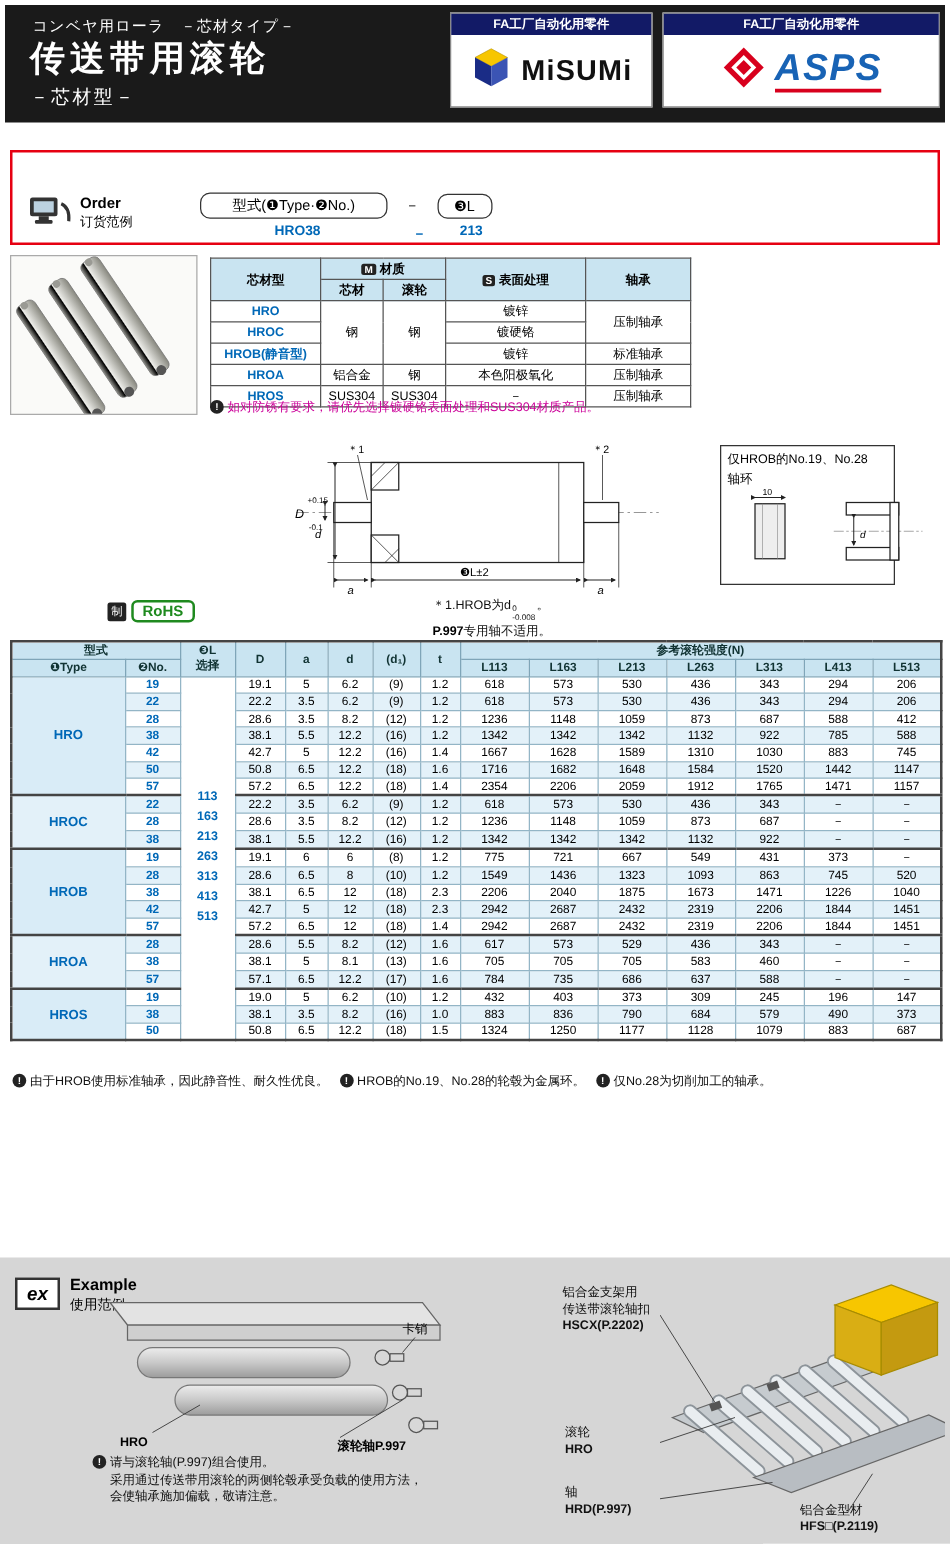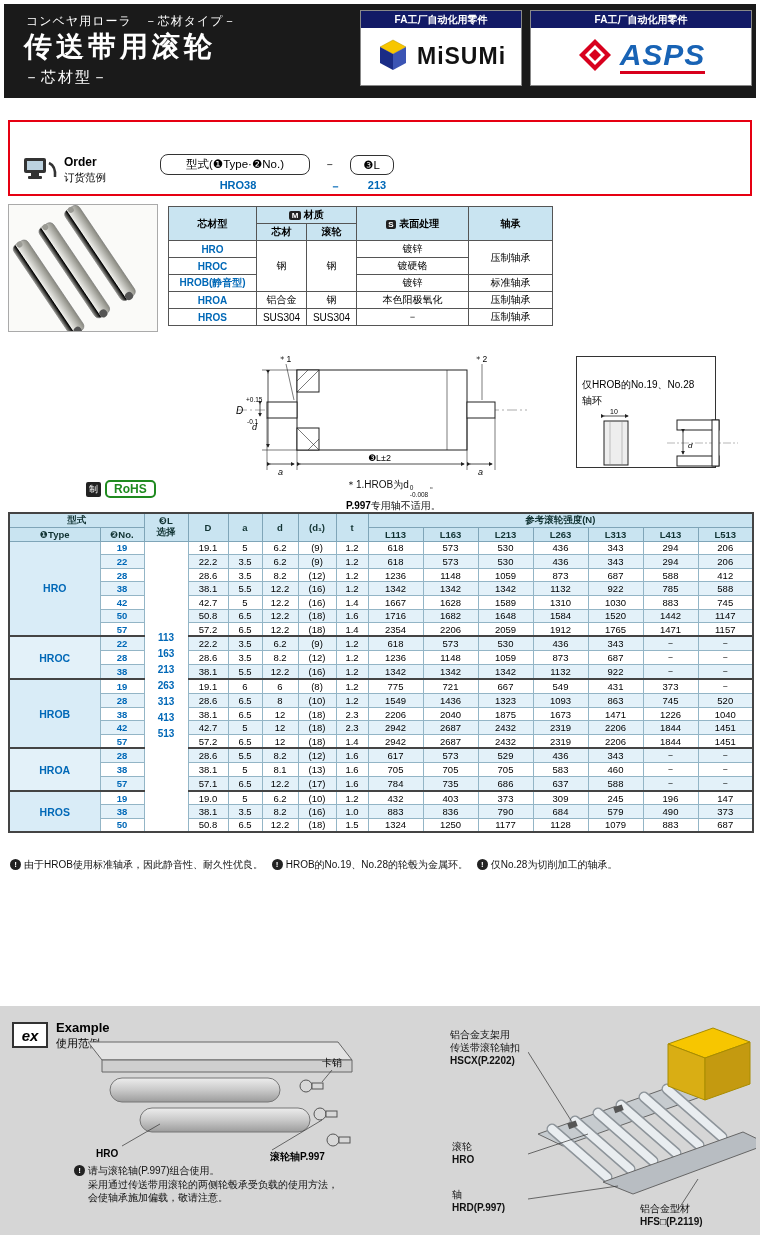--- a/index.html
+++ b/index.html
@@ -46,21 +46,21 @@
   .mat-table { position:absolute; top:206px; left:168px; border-collapse:collapse; font-size:10px; }
   .mat-table th, .mat-table td { border:1px solid #555; padding:1px 3px; text-align:center; height:15px; }
   .mat-table thead th { background:#c9e4f1; font-weight:bold; }
   .mat-table td.t { color:#0068b7; font-weight:bold; }
   .mbadge { display:inline-block; background:#222; color:#fff; font-size:8px; padding:0 2.5px; margin-right:3px; border-radius:2px; font-weight:bold; }
   .mat-notes { position:absolute; top:320px; left:168px; font-size:10px; color:#cc0099; line-height:1.35; }
   .mat-notes .pageref { color:#000; }
 
   
   .drawing-wrap { position:absolute; top:350px; left:222px; }
-  .collar-box { position:absolute; top:356px; left:576px; width:140px; height:112px; border:1px solid #333; background:#fff; padding:21px 5px; font-size:10px; }
+  .collar-box { position:absolute; top:356px; left:576px; width:140px; height:112px; border:1px solid #333; background:#fff; padding:3px 5px; font-size:10px; }
   .collar-title { font-size:10px; }
   .collar-label { font-size:10px; margin-top:2px; }
   .star-notes { position:absolute; top:478px; left:346px; font-size:10px; line-height:1.4; color:#111; }
   .tolstack { display:inline-flex; flex-direction:column; font-size:6.5px; line-height:1.05; vertical-align:-2px; margin:0 1px; }
   .rohs-wrap { position:absolute; top:480px; left:86px; display:flex; align-items:center; gap:4px; }
   .rohs-icon { display:inline-block; background:#222; color:#fff; font-size:9px; padding:1px 3px; border-radius:2px; }
   .rohs-badge { border:2px solid #1f8a1f; color:#1f8a1f; font-weight:bold; font-size:12px; border-radius:5px; padding:0 7px; background:#fff; }
 
   
   .main-table { position:absolute; top:512px; left:8px; width:744px; border-collapse:collapse; table-layout:fixed; font-size:9.5px; }
@@ -224,20 +224,21 @@
         <td class="t">HROS</td>
         <td>SUS304</td>
         <td>SUS304</td>
         <td>－</td>
         <td>压制轴承</td>
       </tr>
     </tbody>
   </table>
 
   <div class="mat-notes">
+    <div><span class="nicon">!</span><span>如对防锈有要求，请优先选择镀硬铬表面处理和SUS304材质产品。</span></div>
   </div>
 
   <div class="drawing-wrap">
     <svg width="320" height="126" viewBox="0 0 320 126">
       <defs>
         <marker id="ar" markerWidth="8" markerHeight="8" refX="4" refY="2.5" orient="auto">
           <polygon points="0,0 5,2.5 0,5" fill="#222"></polygon>
         </marker>
       </defs>
       <line x1="15" y1="60" x2="305" y2="60" stroke="#888" stroke-width="0.7" stroke-dasharray="10 3 2 3"></line>

